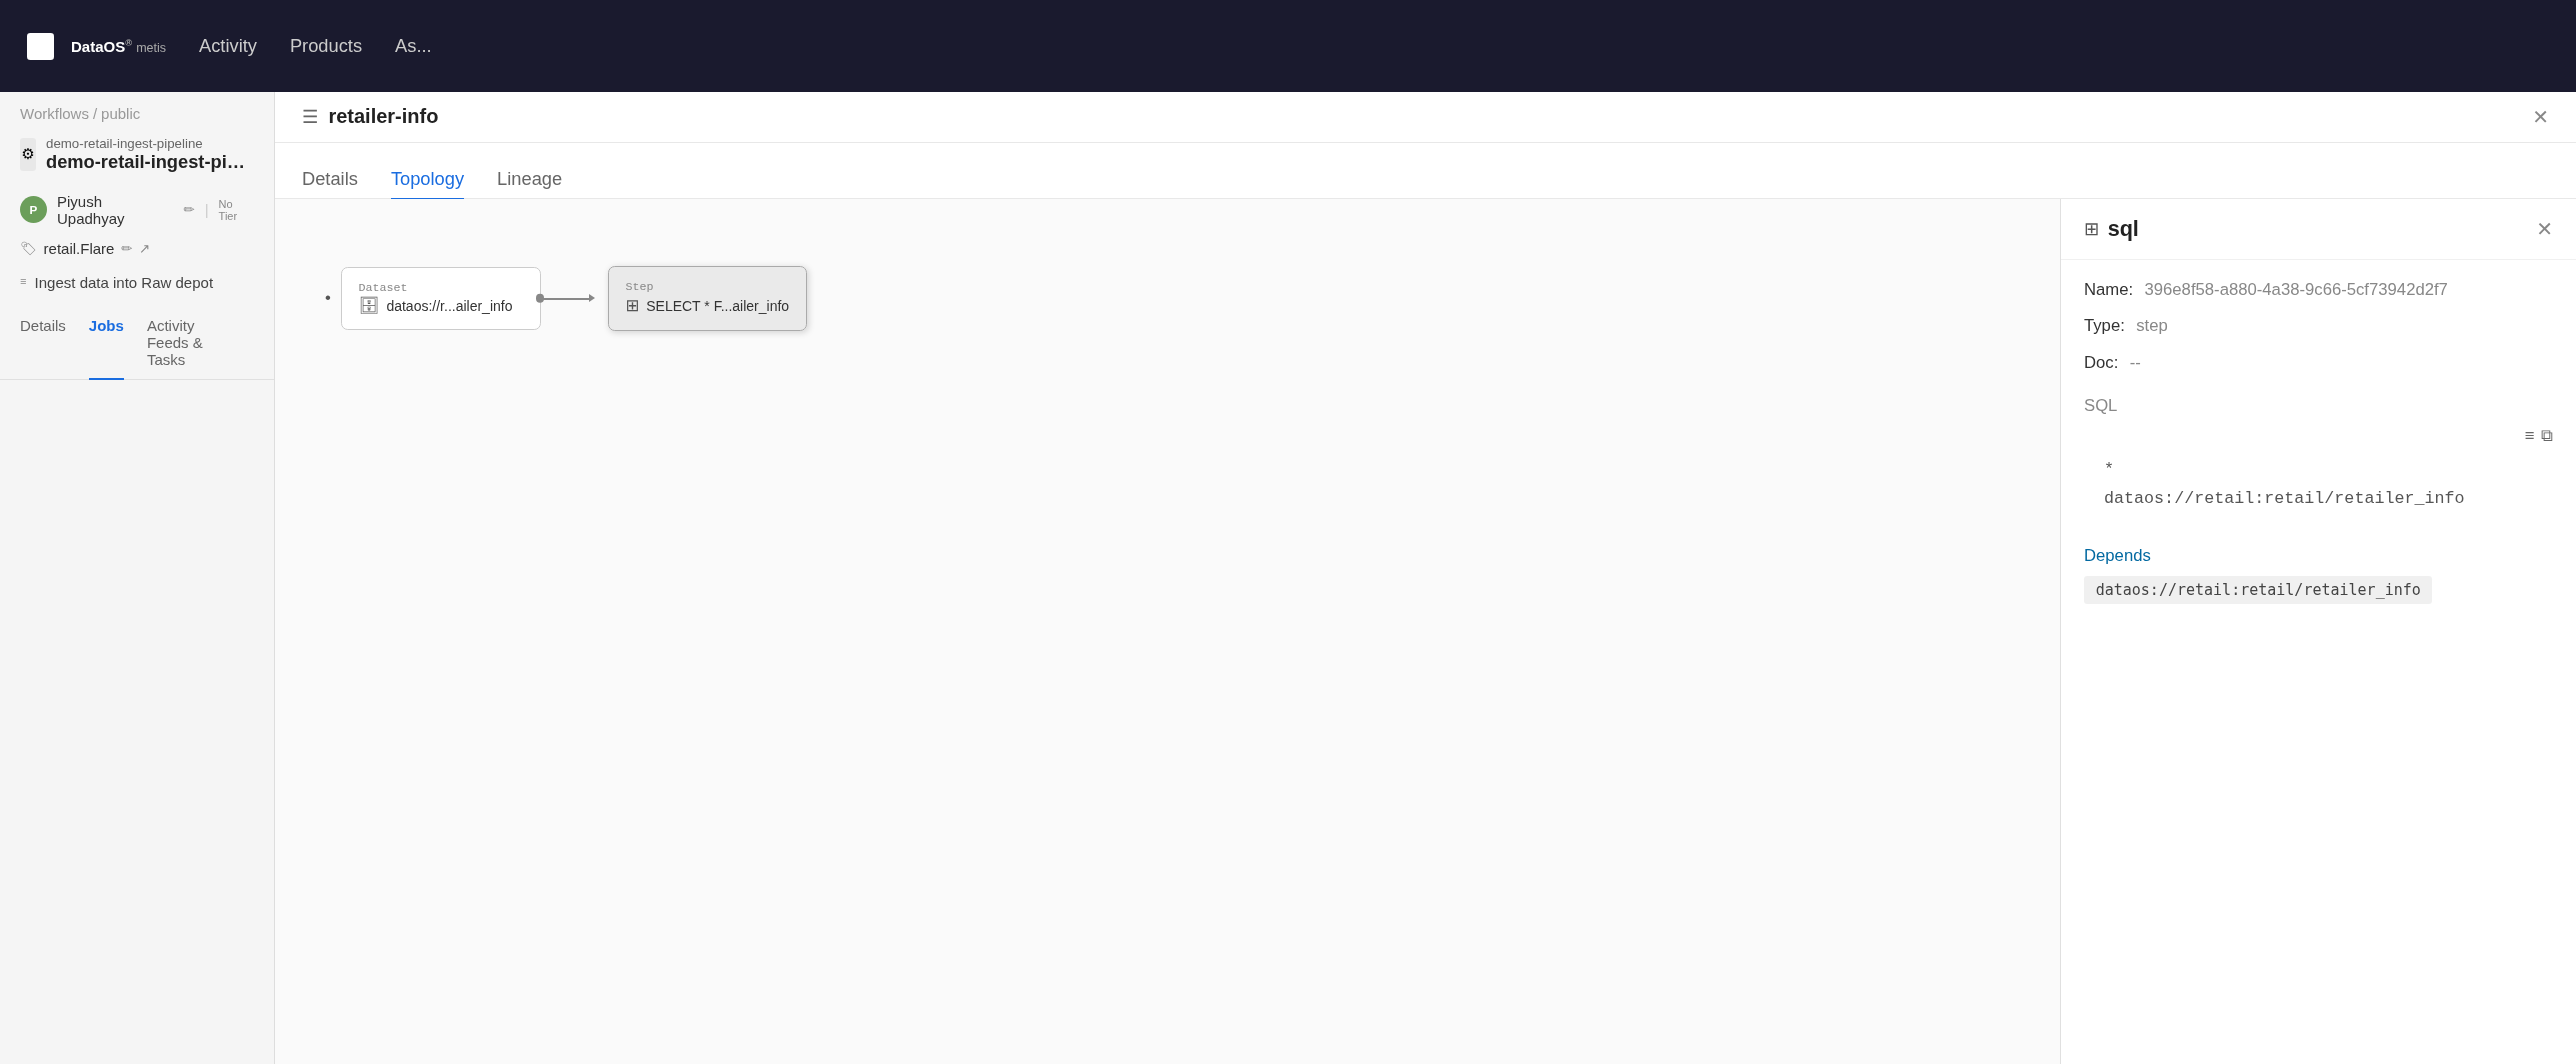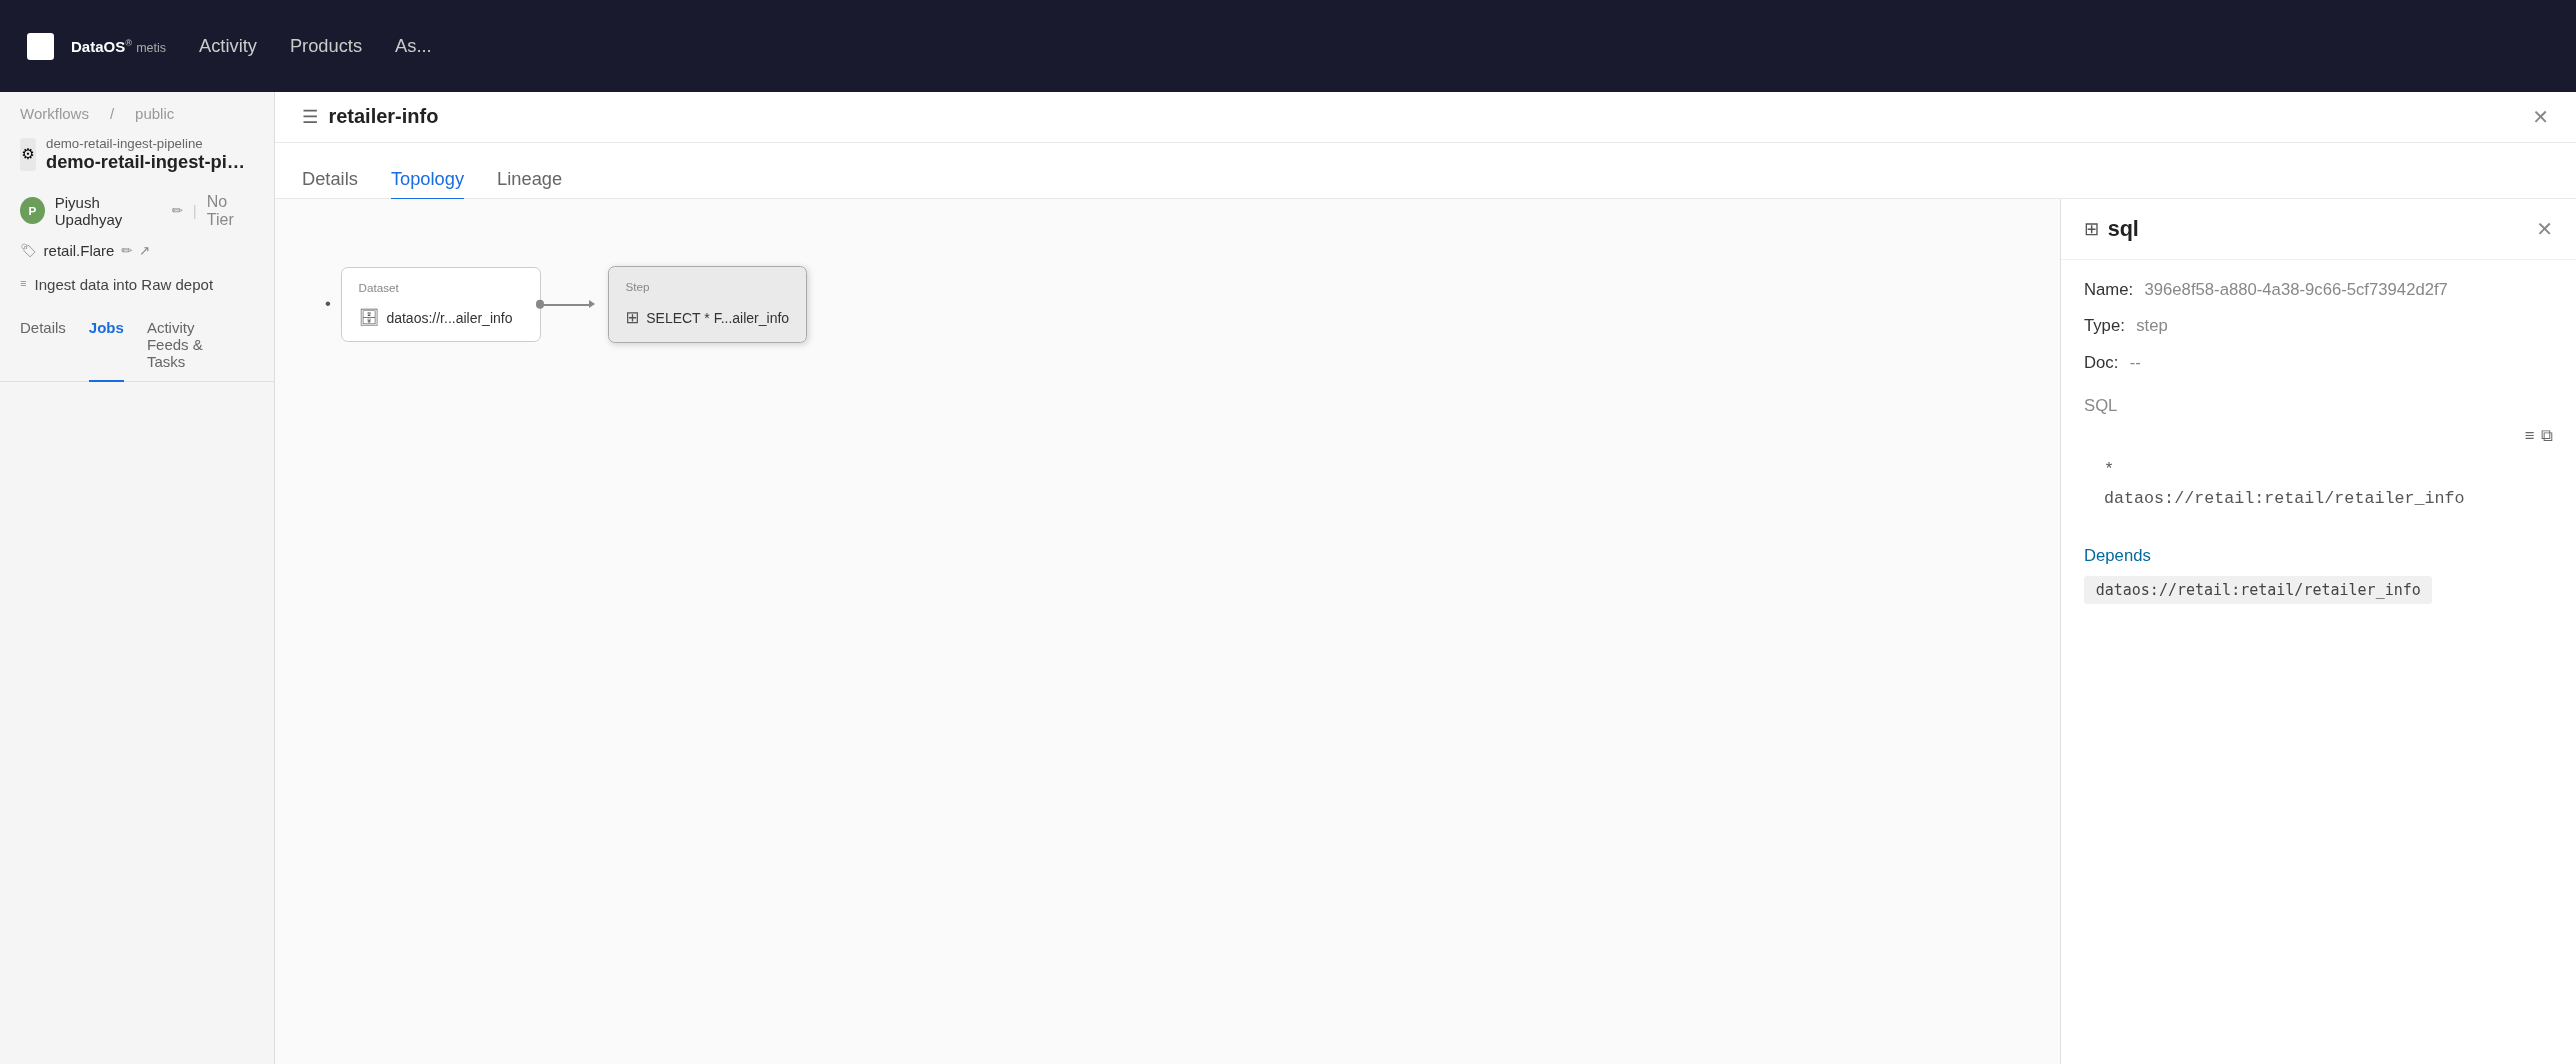--- a/index.html
+++ b/index.html
@@ -65,21 +65,21 @@
       flex-direction: column;
       flex-shrink: 0;
       overflow: hidden;
     }
 
     .breadcrumb {
       padding: 13.3px 20px 6.7px;
       font-size: 15px;
       color: #666;
       display: flex;
-      gap: 21px;
+      gap: 4px;
       align-items: center;
     }
     .breadcrumb span { color: #999; }
 
     .pipeline-header {
       padding: 6.7px 20px 13.3px;
       display: flex;
       align-items: center;
       gap: 10px;
     }
@@ -133,21 +133,21 @@
     .edit-icon {
       color: #888;
       font-size: 13.3px;
       cursor: pointer;
     }
     .divider-v {
       color: #ccc;
       font-size: 15px;
     }
     .tier-tag {
-      font-size: 16px;
+      font-size: 11px;
       color: #888;
     }
 
     .tag-row {
       padding: 6.7px 20px;
       display: flex;
       align-items: center;
       gap: 6.7px;
     }
     .tag-icon { color: #888; font-size: 13.3px; }
@@ -226,21 +226,22 @@
       padding: 13.3px 16.7px;
       background: white;
       display: flex;
       flex-direction: column;
       min-width: 200px;
       position: relative;
     }
     .node-label {
       font-size: 11.7px;
       color: #888;
-      margin-bottom: 14px;
+      margin-bottom: 1px;
+      font-family: Liberation Mono, monospace;
     }
     .node-content {
       display: flex;
       align-items: center;
       gap: 6.7px;
     }
     .node-db-icon {
       font-size: 16.7px;
       color: #555;
     }

